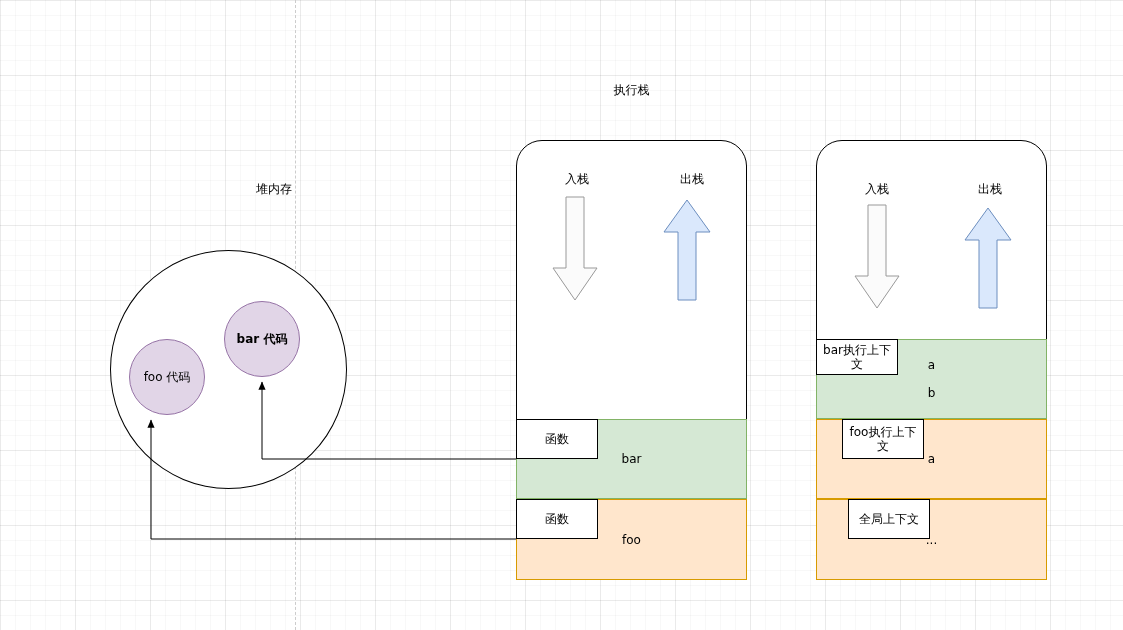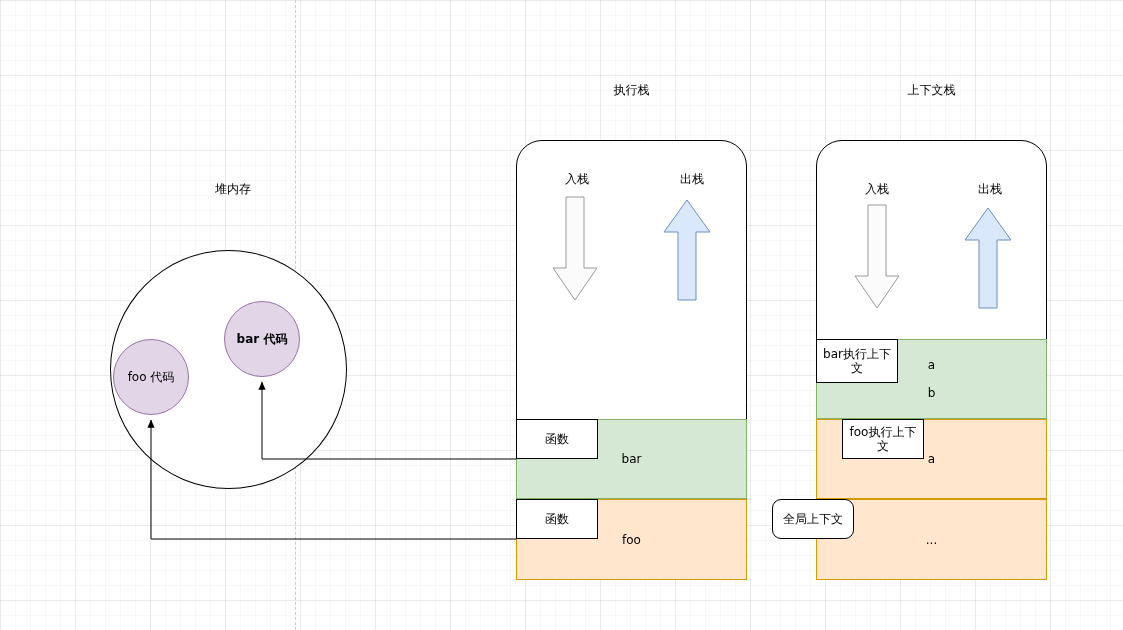--- a/index.html
+++ b/index.html
@@ -27,57 +27,56 @@
   .dashed-line{border-left:1px dashed #cccccc;width:0;}
   svg.overlay{position:absolute;left:0;top:0;pointer-events:none;}
 </style>
 </head>
 <body>
 
 <div id="canvas">
 
   <div class="abs dashed-line" style="left:295px;top:0;height:630px;"></div>
 
-  <div class="abs lbl" style="left:183px;top:181px;width:100px;">堆内存</div>
+  <div class="abs lbl" style="left:192px;top:181px;width:100px;text-align:right;">堆内存</div>
   <div class="abs circle big-circle" style="left:110px;top:250px;width:237px;height:239px;"></div>
   <div class="abs circle purple" style="left:224px;top:301px;width:76px;height:76px;font-weight:bold;">bar 代码</div>
-  <div class="abs circle purple" style="left:113px;top:339px;width:76px;height:76px;">foo 代码</div>
+  <div class="abs circle purple" style="left:129px;top:339px;width:76px;height:76px;">foo 代码</div>
 
   <div class="abs title" style="left:516px;top:82px;width:231px;">执行栈</div>
   <div class="abs rounded-box" style="left:516px;top:140px;width:231px;height:440px;"></div>
   <div class="abs lbl" style="left:547px;top:171px;width:60px;">入栈</div>
   <div class="abs lbl" style="left:662px;top:171px;width:60px;">出栈</div>
 
   <div class="abs row green" style="left:516px;top:419px;width:231px;height:80px;"></div>
   <div class="abs val-center" style="left:516px;top:419px;width:231px;height:80px;">bar</div>
   <div class="abs white-box" style="left:516px;top:419px;width:82px;height:40px;">函数</div>
 
   <div class="abs row orange" style="left:516px;top:499px;width:231px;height:81px;"></div>
   <div class="abs val-center" style="left:516px;top:499px;width:231px;height:81px;">foo</div>
   <div class="abs white-box" style="left:516px;top:499px;width:82px;height:40px;">函数</div>
 
-  <div class="abs title" style="left:816px;top:82px;width:231px;">上下文栈</div>
   <div class="abs rounded-box" style="left:816px;top:140px;width:231px;height:440px;"></div>
   <div class="abs lbl" style="left:847px;top:181px;width:60px;">入栈</div>
   <div class="abs lbl" style="left:960px;top:181px;width:60px;">出栈</div>
 
   <div class="abs row green" style="left:816px;top:339px;width:231px;height:80px;"></div>
   <div class="abs vals-col" style="left:816px;top:339px;width:231px;height:80px;">
     <span>a</span>
     <span>b</span>
   </div>
-  <div class="abs white-box" style="left:816px;top:339px;width:82px;height:44px;">bar执行上下文</div>
+  <div class="abs white-box" style="left:816px;top:339px;width:82px;height:36px;">bar执行上下文</div>
 
   <div class="abs row orange" style="left:816px;top:419px;width:231px;height:80px;"></div>
   <div class="abs val-center" style="left:816px;top:419px;width:231px;height:80px;">a</div>
   <div class="abs white-box" style="left:816px;top:419px;width:82px;height:40px;margin-left:26px;">foo执行上下文</div>
 
   <div class="abs row orange" style="left:816px;top:499px;width:231px;height:81px;"></div>
   <div class="abs val-center" style="left:816px;top:499px;width:231px;height:81px;">...</div>
-  <div class="abs white-box" style="left:772px;top:499px;width:82px;height:40px;border-radius:9px;">全局上下文</div>
+  <div class="abs white-box" style="left:848px;top:499px;width:82px;height:40px;">全局上下文</div>
 
   <svg class="overlay" width="1123" height="630" viewBox="0 0 1123 630">
     <defs>
       <marker id="arrowhead" viewBox="0 0 10 10" refX="8.5" refY="5" markerWidth="9" markerHeight="9" orient="auto">
         <path d="M0,1 L9,5 L0,9 Z" fill="#000"></path>
       </marker>
     </defs>
 
     <g>
       <path d="M566,197 L584,197 L584,268 L597,268 L575,300 L553,268 L566,268 Z" fill="#fbfbfb" stroke="#999999" stroke-width="1"></path>

